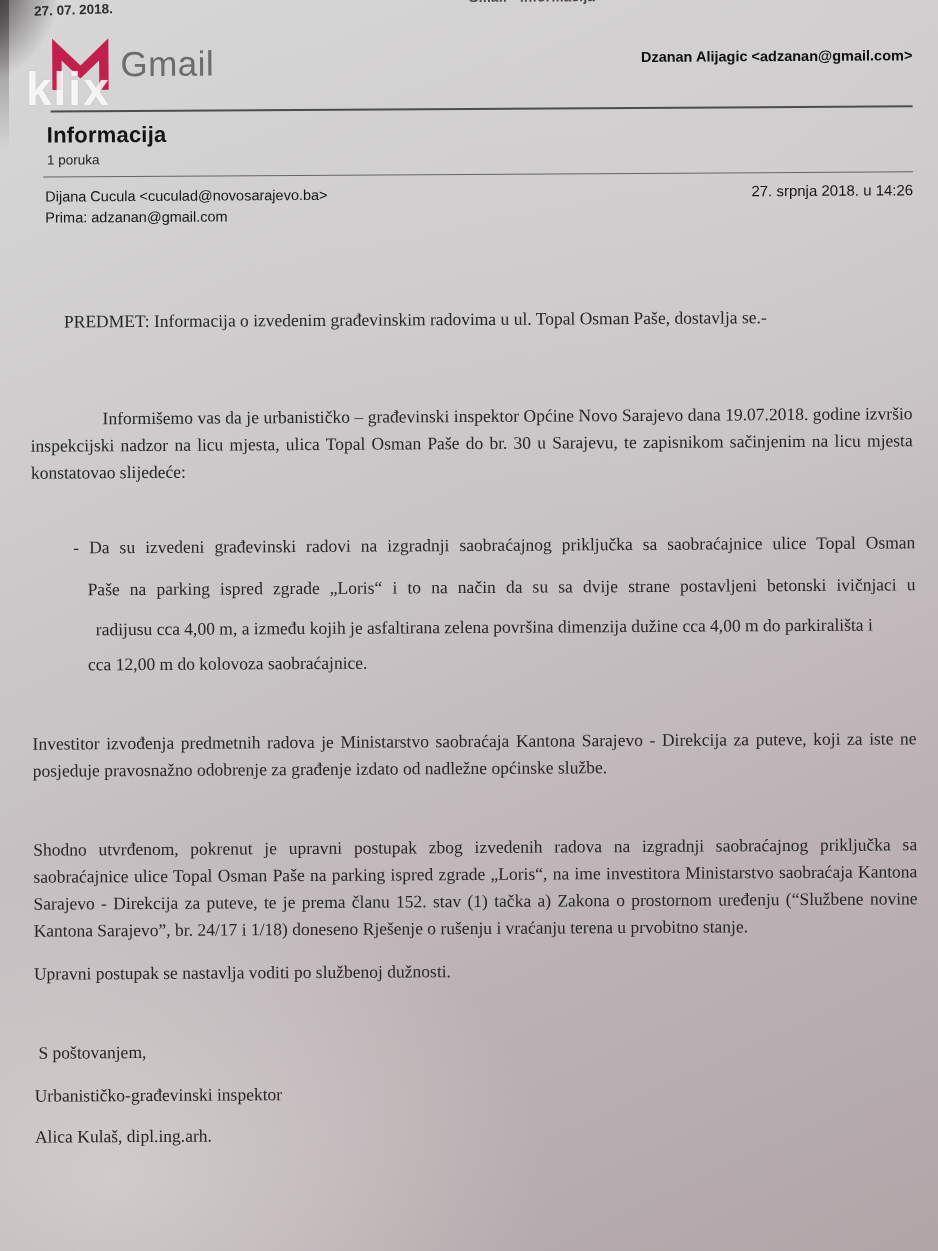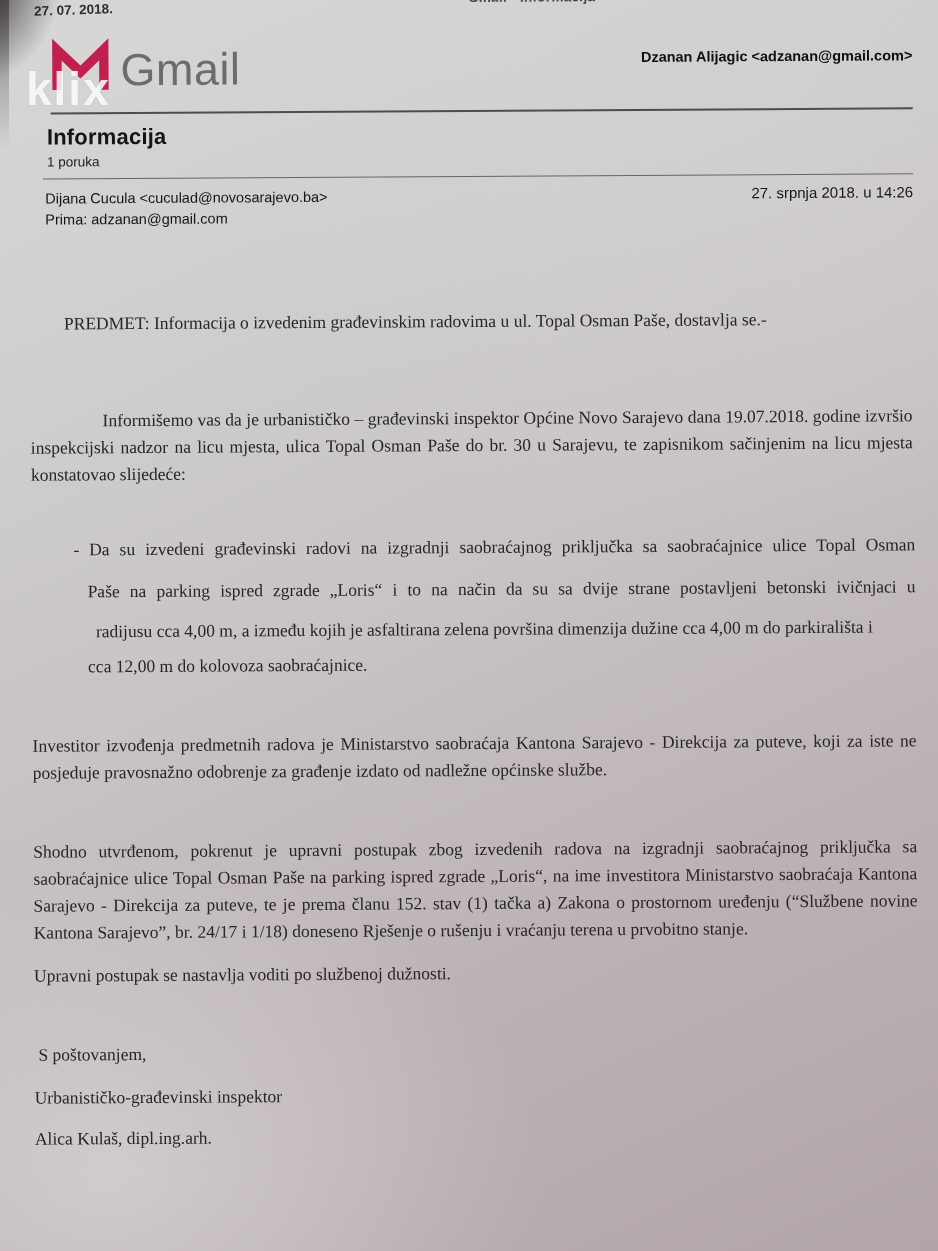--- a/index.html
+++ b/index.html
@@ -48,21 +48,21 @@
   .top-fragment span{
     display:block;margin-top:-10px;
     font-size:13.5px;font-weight:600;color:#474747;letter-spacing:0.3px;
   }
   .gmail-header{
     margin:34px 0 0 22px;
     display:flex;justify-content:space-between;align-items:flex-start;
   }
   .gmail-logo{display:flex;align-items:flex-start;gap:10px;}
   .gmail-logo svg{display:block;margin-top:2px;}
-  .gmail-word{font-size:45px;color:#6e6c6a;letter-spacing:0.5px;margin-top:8px;}
+  .gmail-word{font-size:35px;color:#6e6c6a;letter-spacing:0.5px;margin-top:8px;}
   .account{font-size:14.5px;font-weight:bold;color:#101010;margin-top:16px;}
   .rule1{margin:16px 0 0 22px;border:0;border-top:2px solid #4d4d4d;}
   .subject{margin:10px 0 0 18px;font-size:22px;font-weight:bold;color:#141414;letter-spacing:0.2px;}
   .count{margin:4px 0 0 18px;font-size:13.5px;color:#1e1e1e;}
   .rule2{margin:9px 0 0 14px;border:0;border-top:1.5px solid #666;}
   .sender-row{display:flex;justify-content:space-between;margin:9px 0 0 16px;}
   .sender-left{font-size:14.5px;color:#151515;line-height:1.45;}
   .sender-name{font-weight:normal;}
   .msg-date{font-size:15px;color:#161616;}
   .bodytext{font-family:"Liberation Serif", serif;font-size:17.5px;color:#262626;line-height:27px;}

